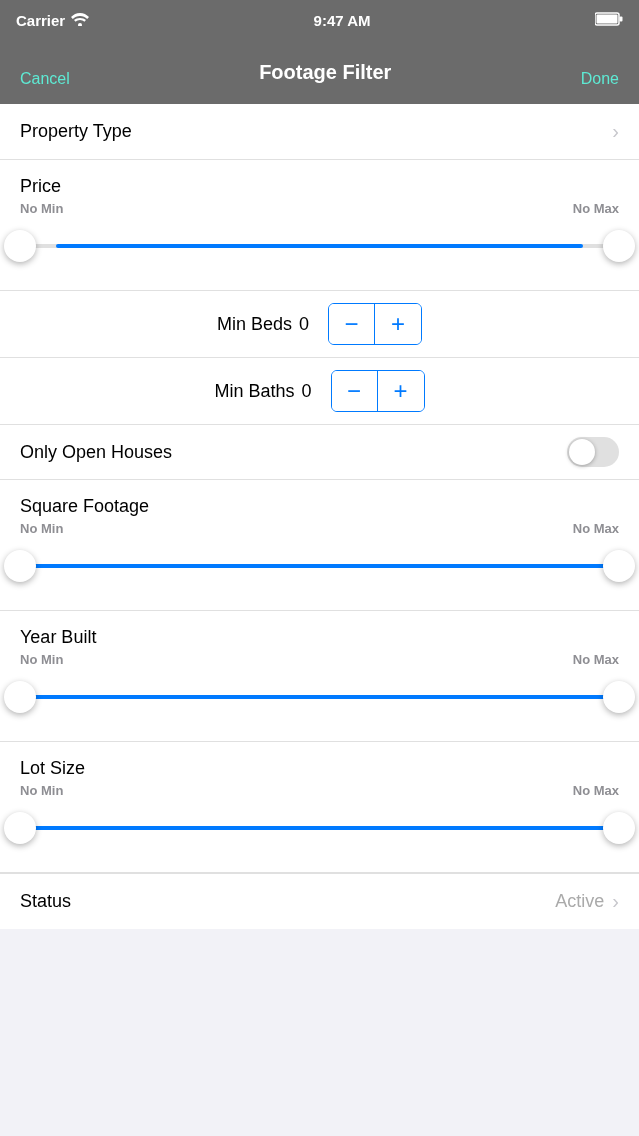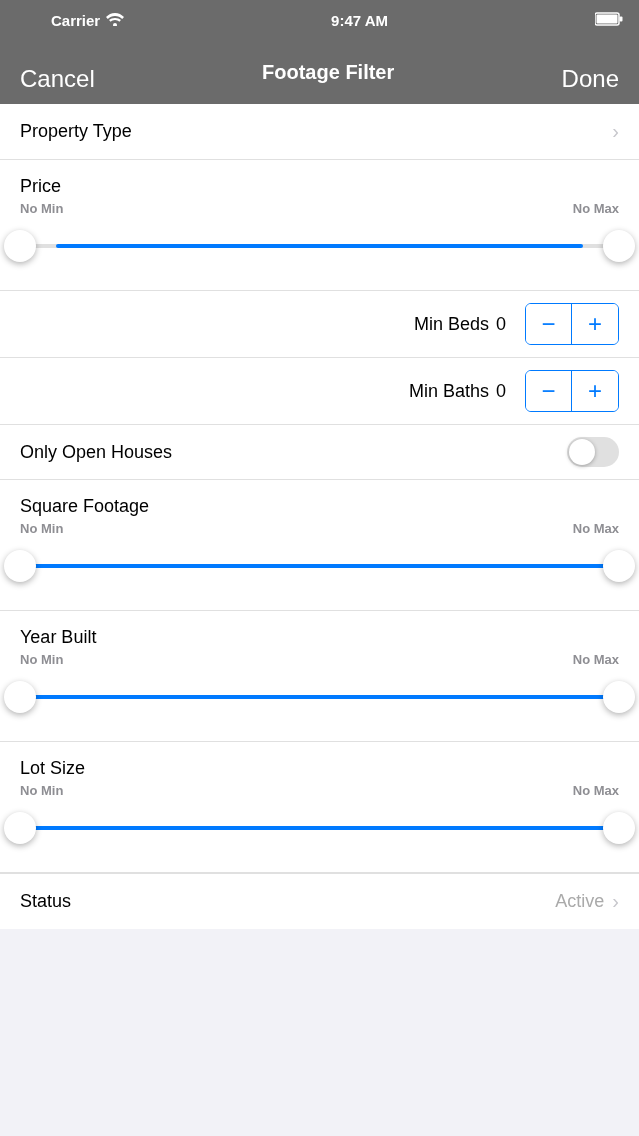--- a/index.html
+++ b/index.html
@@ -18,36 +18,36 @@
       background: #6b6b6b;
       height: 40px;
       display: flex;
       align-items: center;
       justify-content: space-between;
       padding: 0 16px;
       color: #fff;
       font-size: 15px;
       font-weight: 600;
     }
-    .status-bar-left { display: flex; align-items: center; gap: 6px; margin-left: 35px; }
+    .status-bar-left { display: flex; align-items: center; gap: 6px; }
     .status-bar-center { font-weight: 600; }
     .status-bar-right { display: flex; align-items: center; gap: 6px; }
 
     
     .nav-bar {
       background: #6b6b6b;
       height: 64px;
       display: flex;
       align-items: center;
       justify-content: space-between;
       padding: 0 16px;
     }
     .nav-cancel, .nav-done {
-      color: #ffffff;
-      font-size: 24px;
+      color: #5eead4;
+      font-size: 16px;
       cursor: pointer;
       padding: 8px 4px;
       margin-top: 14px;
     }
     .nav-title {
       color: #fff;
       font-size: 20px;
       font-weight: 700;
     }
 
@@ -128,21 +128,21 @@
       transform: translateY(-50%);
       cursor: pointer;
     }
     .slider-thumb-left { left: 0; transform: translate(-50%, -50%); }
     .slider-thumb-right { right: 0; transform: translate(50%, -50%); }
 
     
     .stepper-row {
       display: flex;
       align-items: center;
-      justify-content: flex-end;
+      justify-content: center;
       padding: 12px 20px;
       border-bottom: 1px solid #e0e0e0;
       background: #fff;
     }
     .stepper-label {
       font-size: 18px;
       color: #000;
     }
     .stepper-right {
       display: flex;

